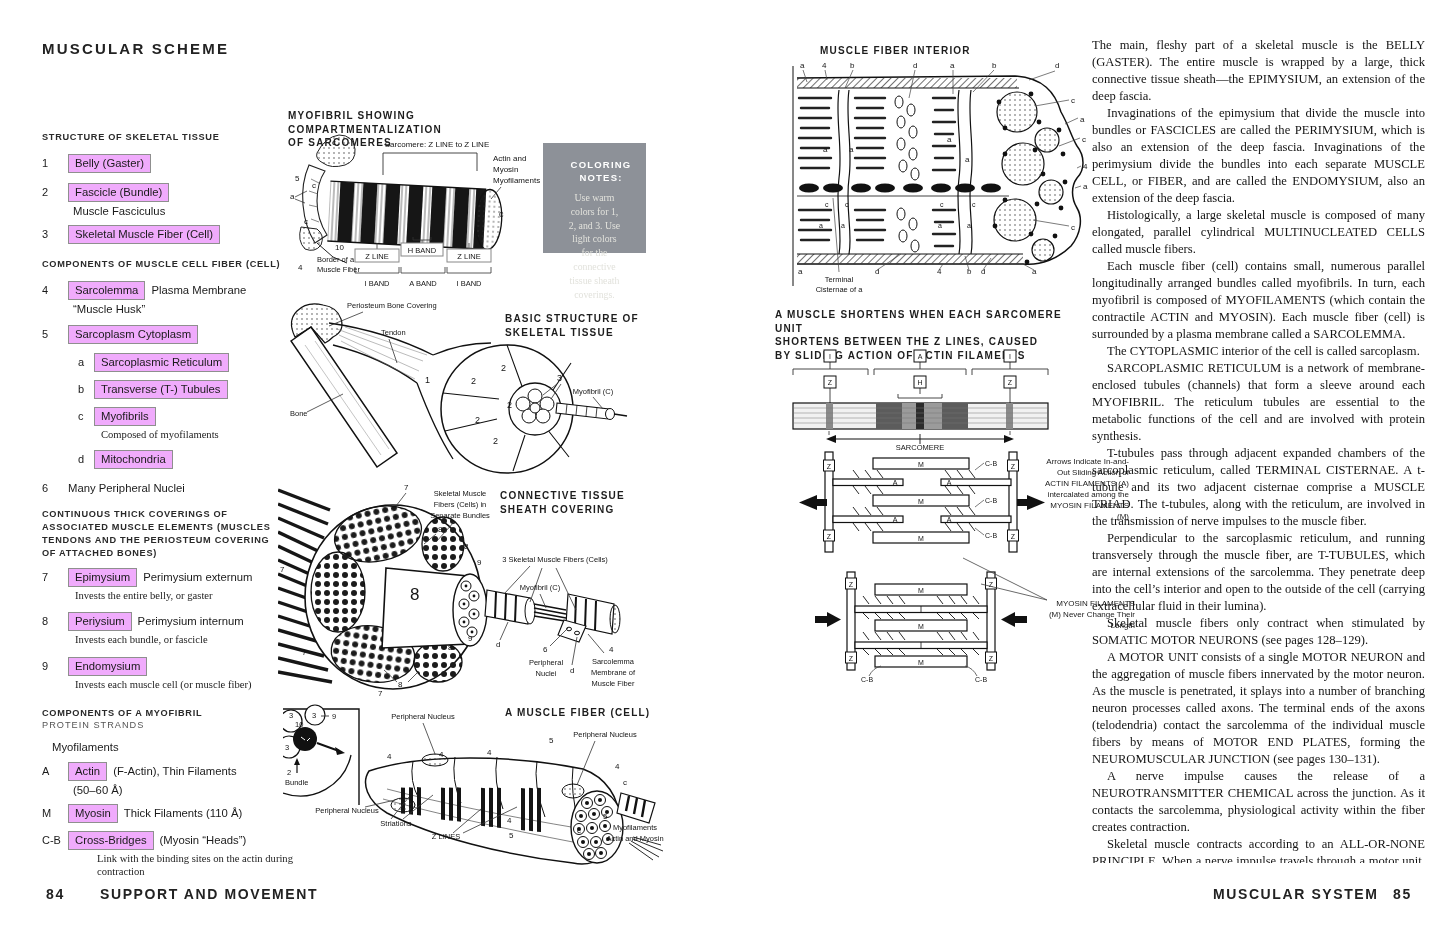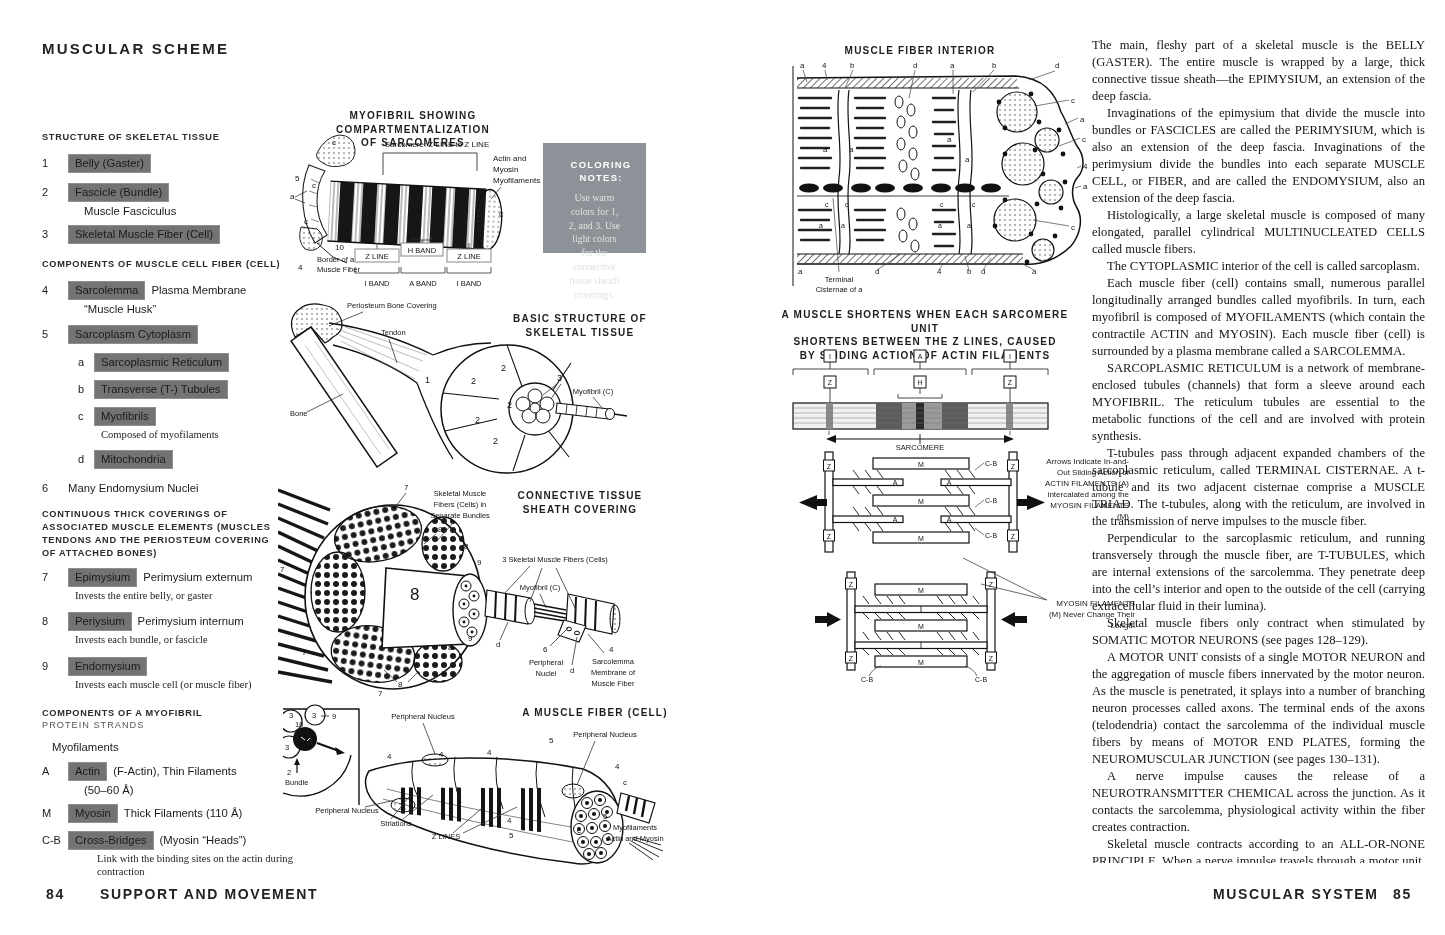--- a/index.html
+++ b/index.html
@@ -7,27 +7,27 @@
   .abs{position:absolute}
   .h1{font-size:15px;font-weight:bold;letter-spacing:2.2px;color:#222}
   .h2{font-size:12px;font-weight:bold;letter-spacing:1.5px;color:#222}
   .sec{font-size:9.2px;font-weight:bold;letter-spacing:.7px;line-height:13px;color:#2a2a2a}
   .secsub{font-size:9.2px;font-weight:normal;letter-spacing:1px;color:#555}
   #outline{width:256px;font-size:11.3px}
   .row{display:flex;align-items:flex-start;margin-top:10px}
   .row .rk{width:26px;flex:none;padding-top:3px;font-size:11px}
   .row.ind{padding-left:36px}
   .row.ind .rk{width:16px}
-  .boxed{border:1px solid #8f8f8f;padding:2px 6px 3px;display:inline-block;background:#737373}
+  .boxed{border:1px solid #8f8f8f;padding:2px 6px 3px;display:inline-block;background:#f0abfc}
   .after{padding-top:3px;margin-left:6px}
-  .subline{margin:3px 0 0 42px}
+  .subline{margin:3px 0 0 31px}
   .note{font-family:"Liberation Serif",serif;font-size:10.6px;color:#222;margin:3px 0 0 33px;line-height:12.5px;width:210px}
   .note.ind2{margin-left:59px}
   .mt8{margin-top:8px}.mt9{margin-top:9px}.mt14{margin-top:14px}.mt16{margin-top:16px}.mt11{margin-top:11px}
-  .dt{font-size:10px;font-weight:bold;letter-spacing:1.2px;text-align:center;line-height:13.5px;color:#1d1d1d}
+  .dt{font-size:10px;font-weight:bold;letter-spacing:1.2px;text-align:left;line-height:13.5px;color:#1d1d1d}
   .notesbox{background:#8d9198;text-align:center;padding:15px 23px 10px;box-sizing:border-box}
   .notesbox .nt{font-size:9.5px;font-weight:bold;letter-spacing:1.2px;line-height:13px;color:#ffffff;width:70px;margin:0 auto}
   .notesbox .nb{font-family:"Liberation Serif",serif;font-size:9.8px;line-height:13.8px;color:#e2e2dc;margin-top:7px}
   .textcol{width:333px;height:826px;font-family:"Liberation Serif",serif;font-size:12.6px;line-height:17px;text-align:justify;color:#141414;overflow:hidden}
   .textcol p{margin:0;text-indent:15px}
   .textcol p.first{text-indent:0}
   .foot{font-size:14px;font-weight:bold;letter-spacing:1.6px;color:#222}
   .sidenote{font-size:8px;line-height:11px;text-align:right;color:#1a1a1a}
   svg text{font-family:"Liberation Sans",sans-serif;font-size:8px;fill:#141414}
   svg text.t7{font-size:7px}
@@ -82,21 +82,21 @@
         <span class="rk">c</span>
         <span class="boxed">Myofibrils</span>
       </div>
     <div class="note ind2">Composed of myofilaments</div>
     <div class="row mt8 ind">
         <span class="rk">d</span>
         <span class="boxed">Mitochondria</span>
       </div>
     <div class="row">
         <span class="rk">6</span>
-        <span style="padding-top:3px">Many Endomysium Nuclei</span>
+        <span style="padding-top:3px">Many Peripheral Nuclei</span>
       </div>
 
     <div class="sec mt14" style="width:240px">CONTINUOUS THICK COVERINGS OF ASSOCIATED MUSCLE ELEMENTS (MUSCLES TENDONS AND THE PERIOSTEUM COVERING OF ATTACHED BONES)</div>
     <div class="row mt8">
         <span class="rk">7</span>
         <span class="boxed">Epimysium</span>
         <span class="after">Perimysium externum</span>
       </div>
     <div class="note">Invests the entire belly, or gaster</div>
     <div class="row">
@@ -766,22 +766,22 @@
     </g>
   </svg>
 
   <div class="abs sidenote" style="left:1043px;top:456px;width:86px">Arrows Indicate In-and-Out Sliding Action of ACTIN FILAMENTS (A) intercalated among the MYOSIN FILAMENTS (M)</div>
   <div class="abs sidenote" style="left:1043px;top:598px;width:92px">MYOSIN FILAMENTS (M) Never Change Their Length</div>
 
   <div class="abs textcol" style="left:1092px;top:37px">
     <p class="first">The main, fleshy part of a skeletal muscle is the BELLY (GASTER). The entire muscle is wrapped by a large, thick connective tissue sheath—the EPIMYSIUM, an extension of the deep fascia.</p>
     <p>Invaginations of the epimysium that divide the muscle into bundles or FASCICLES are called the PERIMYSIUM, which is also an extension of the deep fascia. Invaginations of the perimysium divide the bundles into each separate MUSCLE CELL, or FIBER, and are called the ENDOMYSIUM, also an extension of the deep fascia.</p>
     <p>Histologically, a large skeletal muscle is composed of many elongated, parallel cylindrical MULTINUCLEATED CELLS called muscle fibers.</p>
+    <p>Each muscle fiber (cell) contains small, numerous parallel longitudinally arranged bundles called myofibrils. In turn, each myofibril is composed of MYOFILAMENTS (which contain the contractile ACTIN and MYOSIN). Each muscle fiber (cell) is surrounded by a plasma membrane called a SARCOLEMMA.</p>
     <p>The CYTOPLASMIC interior of the cell is called sarcoplasm.</p>
-    <p>Each muscle fiber (cell) contains small, numerous parallel longitudinally arranged bundles called myofibrils. In turn, each myofibril is composed of MYOFILAMENTS (which contain the contractile ACTIN and MYOSIN). Each muscle fiber (cell) is surrounded by a plasma membrane called a SARCOLEMMA.</p>
     <p>SARCOPLASMIC RETICULUM is a network of membrane-enclosed tubules (channels) that form a sleeve around each MYOFIBRIL. The reticulum tubules are essential to the metabolic functions of the cell and are involved with protein synthesis.</p>
     <p>T-tubules pass through adjacent expanded chambers of the sarcoplasmic reticulum, called TERMINAL CISTERNAE. A t-tubule and its two adjacent cisternae comprise a MUSCLE TRIAD. The t-tubules, along with the reticulum, are involved in the transmission of nerve impulses to the muscle fiber.</p>
     <p>Perpendicular to the sarcoplasmic reticulum, and running transversely through the muscle fiber, are T-TUBULES, which are internal extensions of the sarcolemma. They penetrate deep into the cell’s interior and open to the outside of the cell (carrying extracellular fluid in their lumina).</p>
     <p>Skeletal muscle fibers only contract when stimulated by SOMATIC MOTOR NEURONS (see pages 128–129).</p>
     <p>A MOTOR UNIT consists of a single MOTOR NEURON and the aggregation of muscle fibers innervated by the motor neuron. As the muscle is penetrated, it splays into a number of branching neuron processes called axons. The terminal ends of the axons (telodendria) contact the sarcolemma of the individual muscle fibers by means of MOTOR END PLATES, forming the NEUROMUSCULAR JUNCTION (see pages 130–131).</p>
     <p>A nerve impulse causes the release of a NEUROTRANSMITTER CHEMICAL across the junction. As it contacts the sarcolemma, physiological activity within the fiber creates contraction.</p>
     <p>Skeletal muscle contracts according to an ALL-OR-NONE PRINCIPLE. When a nerve impulse travels through a motor unit, all the muscle fibers served by it simultaneously contract to their maximum capacity, but only when exposed to a stimulus that reaches a specific threshold strength. (Otherwise, there is no contraction at all.)</p>
 
   </div>
 

